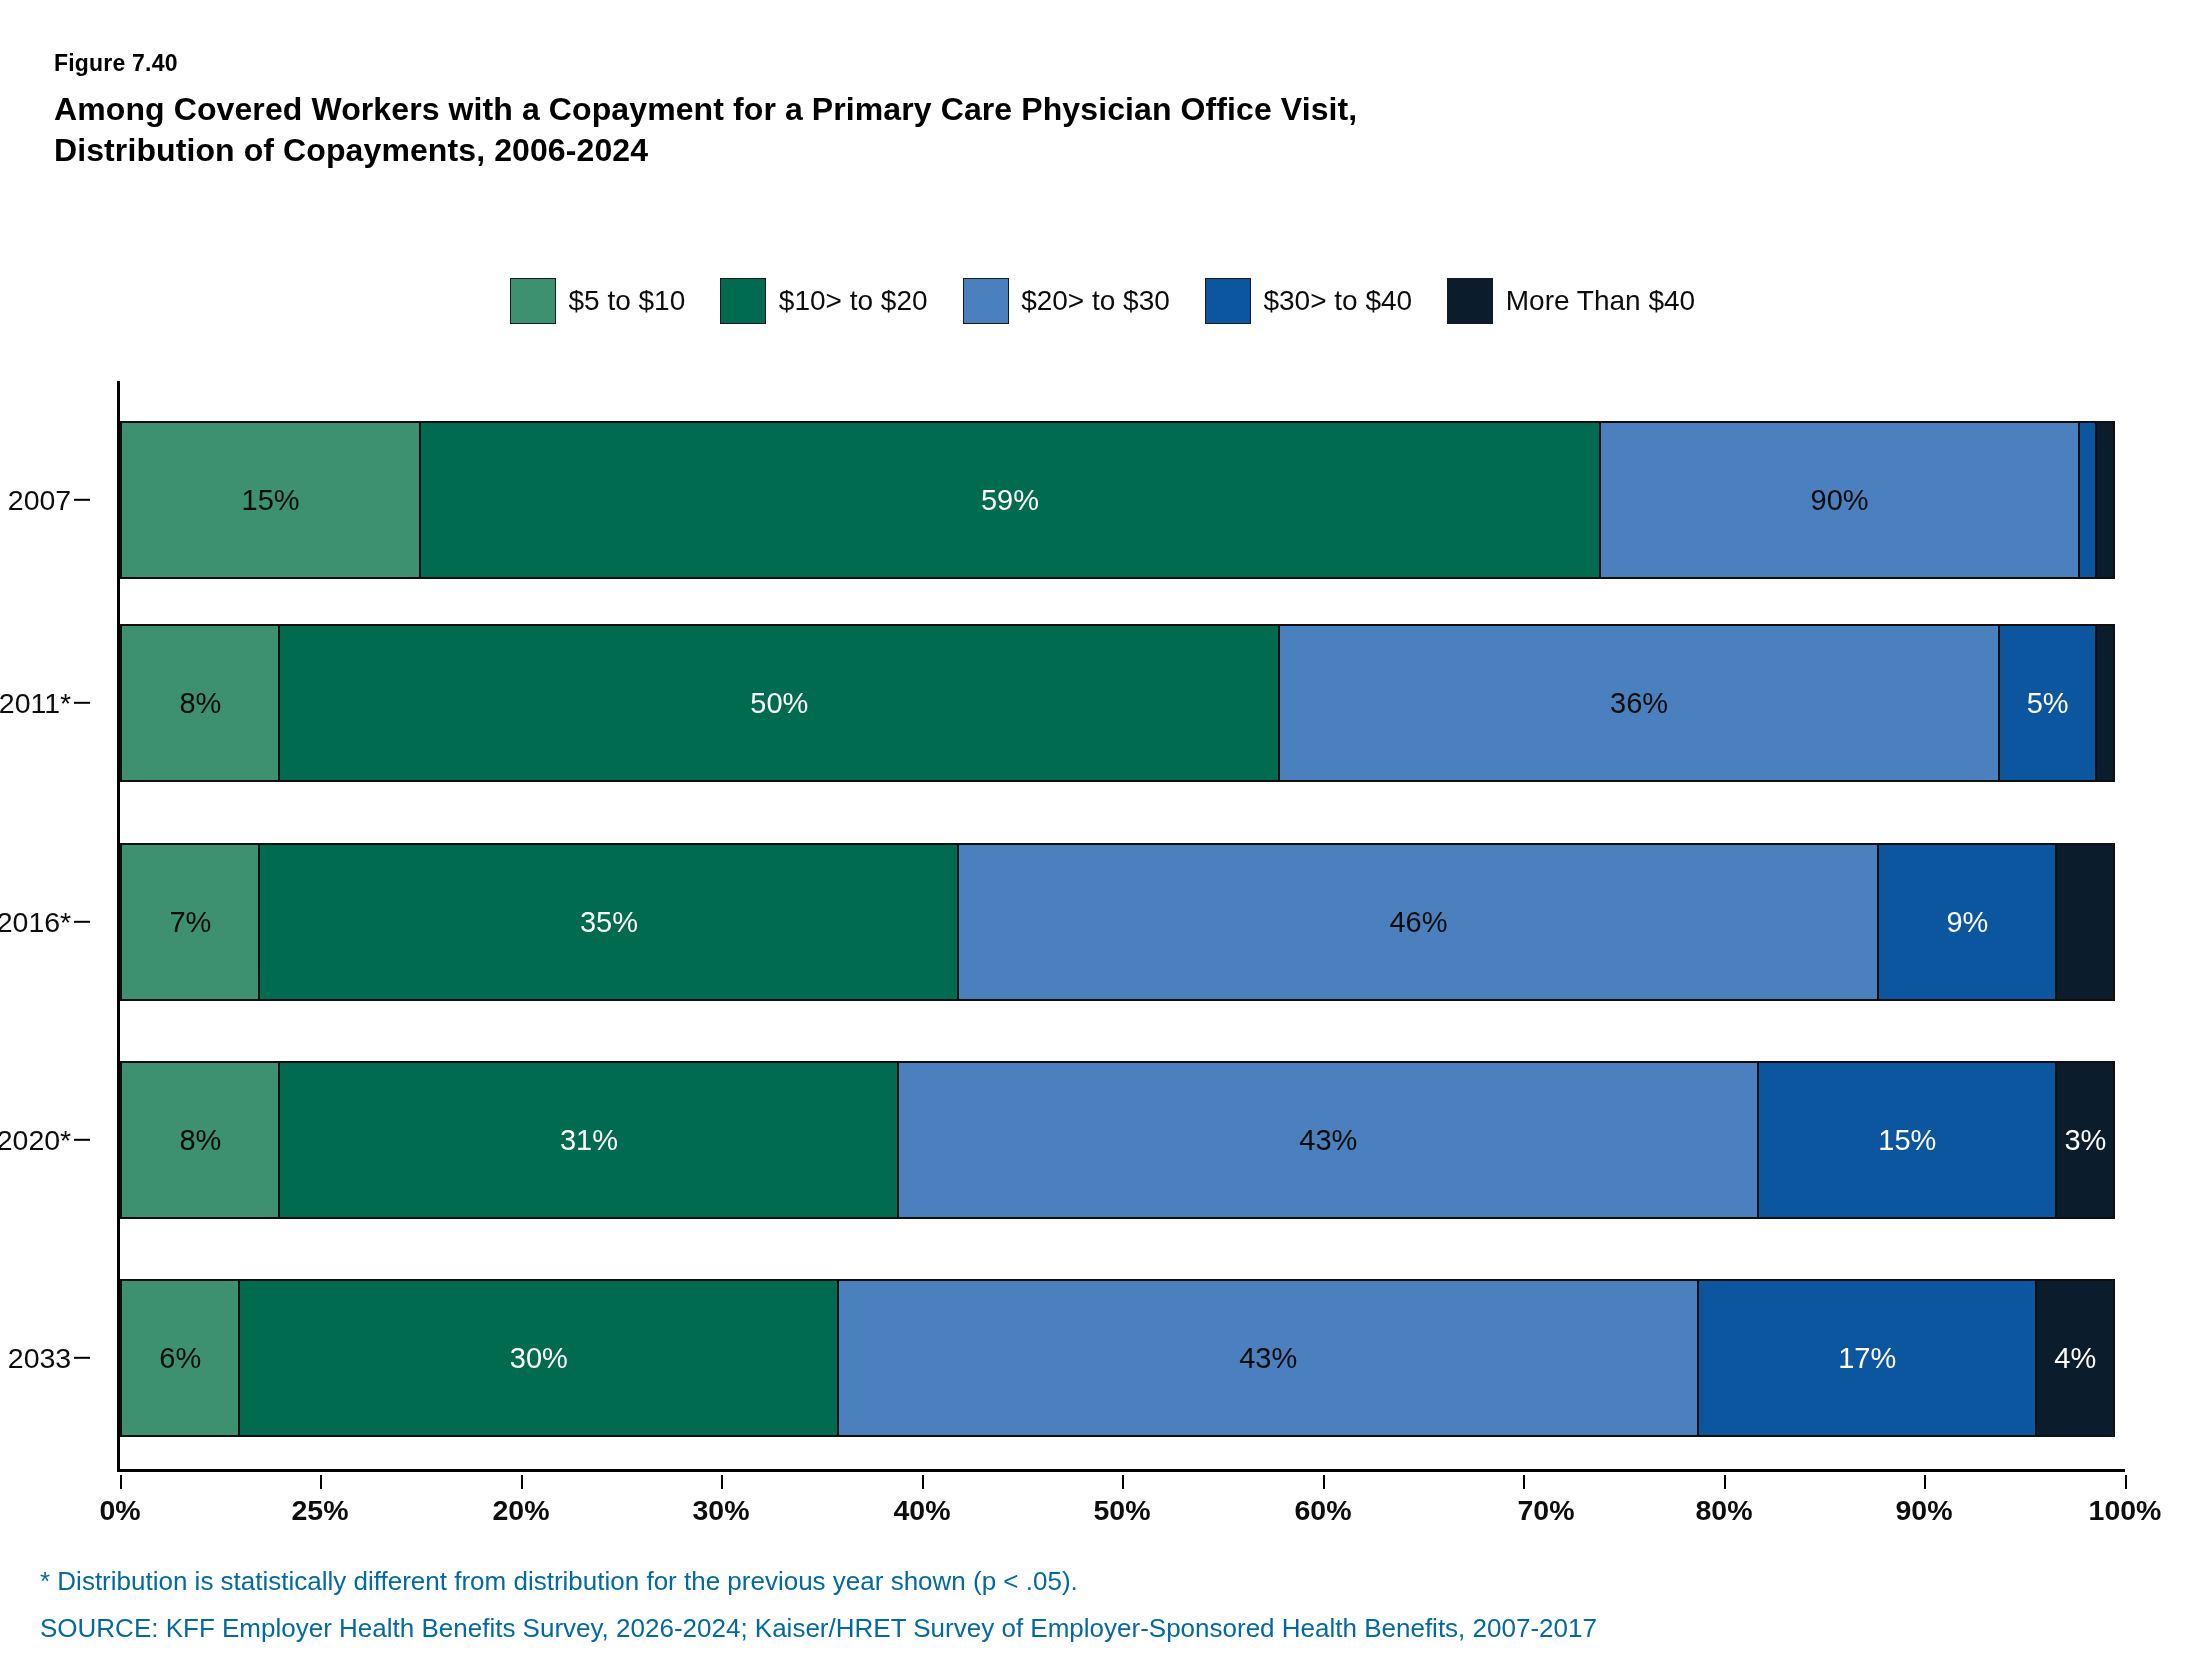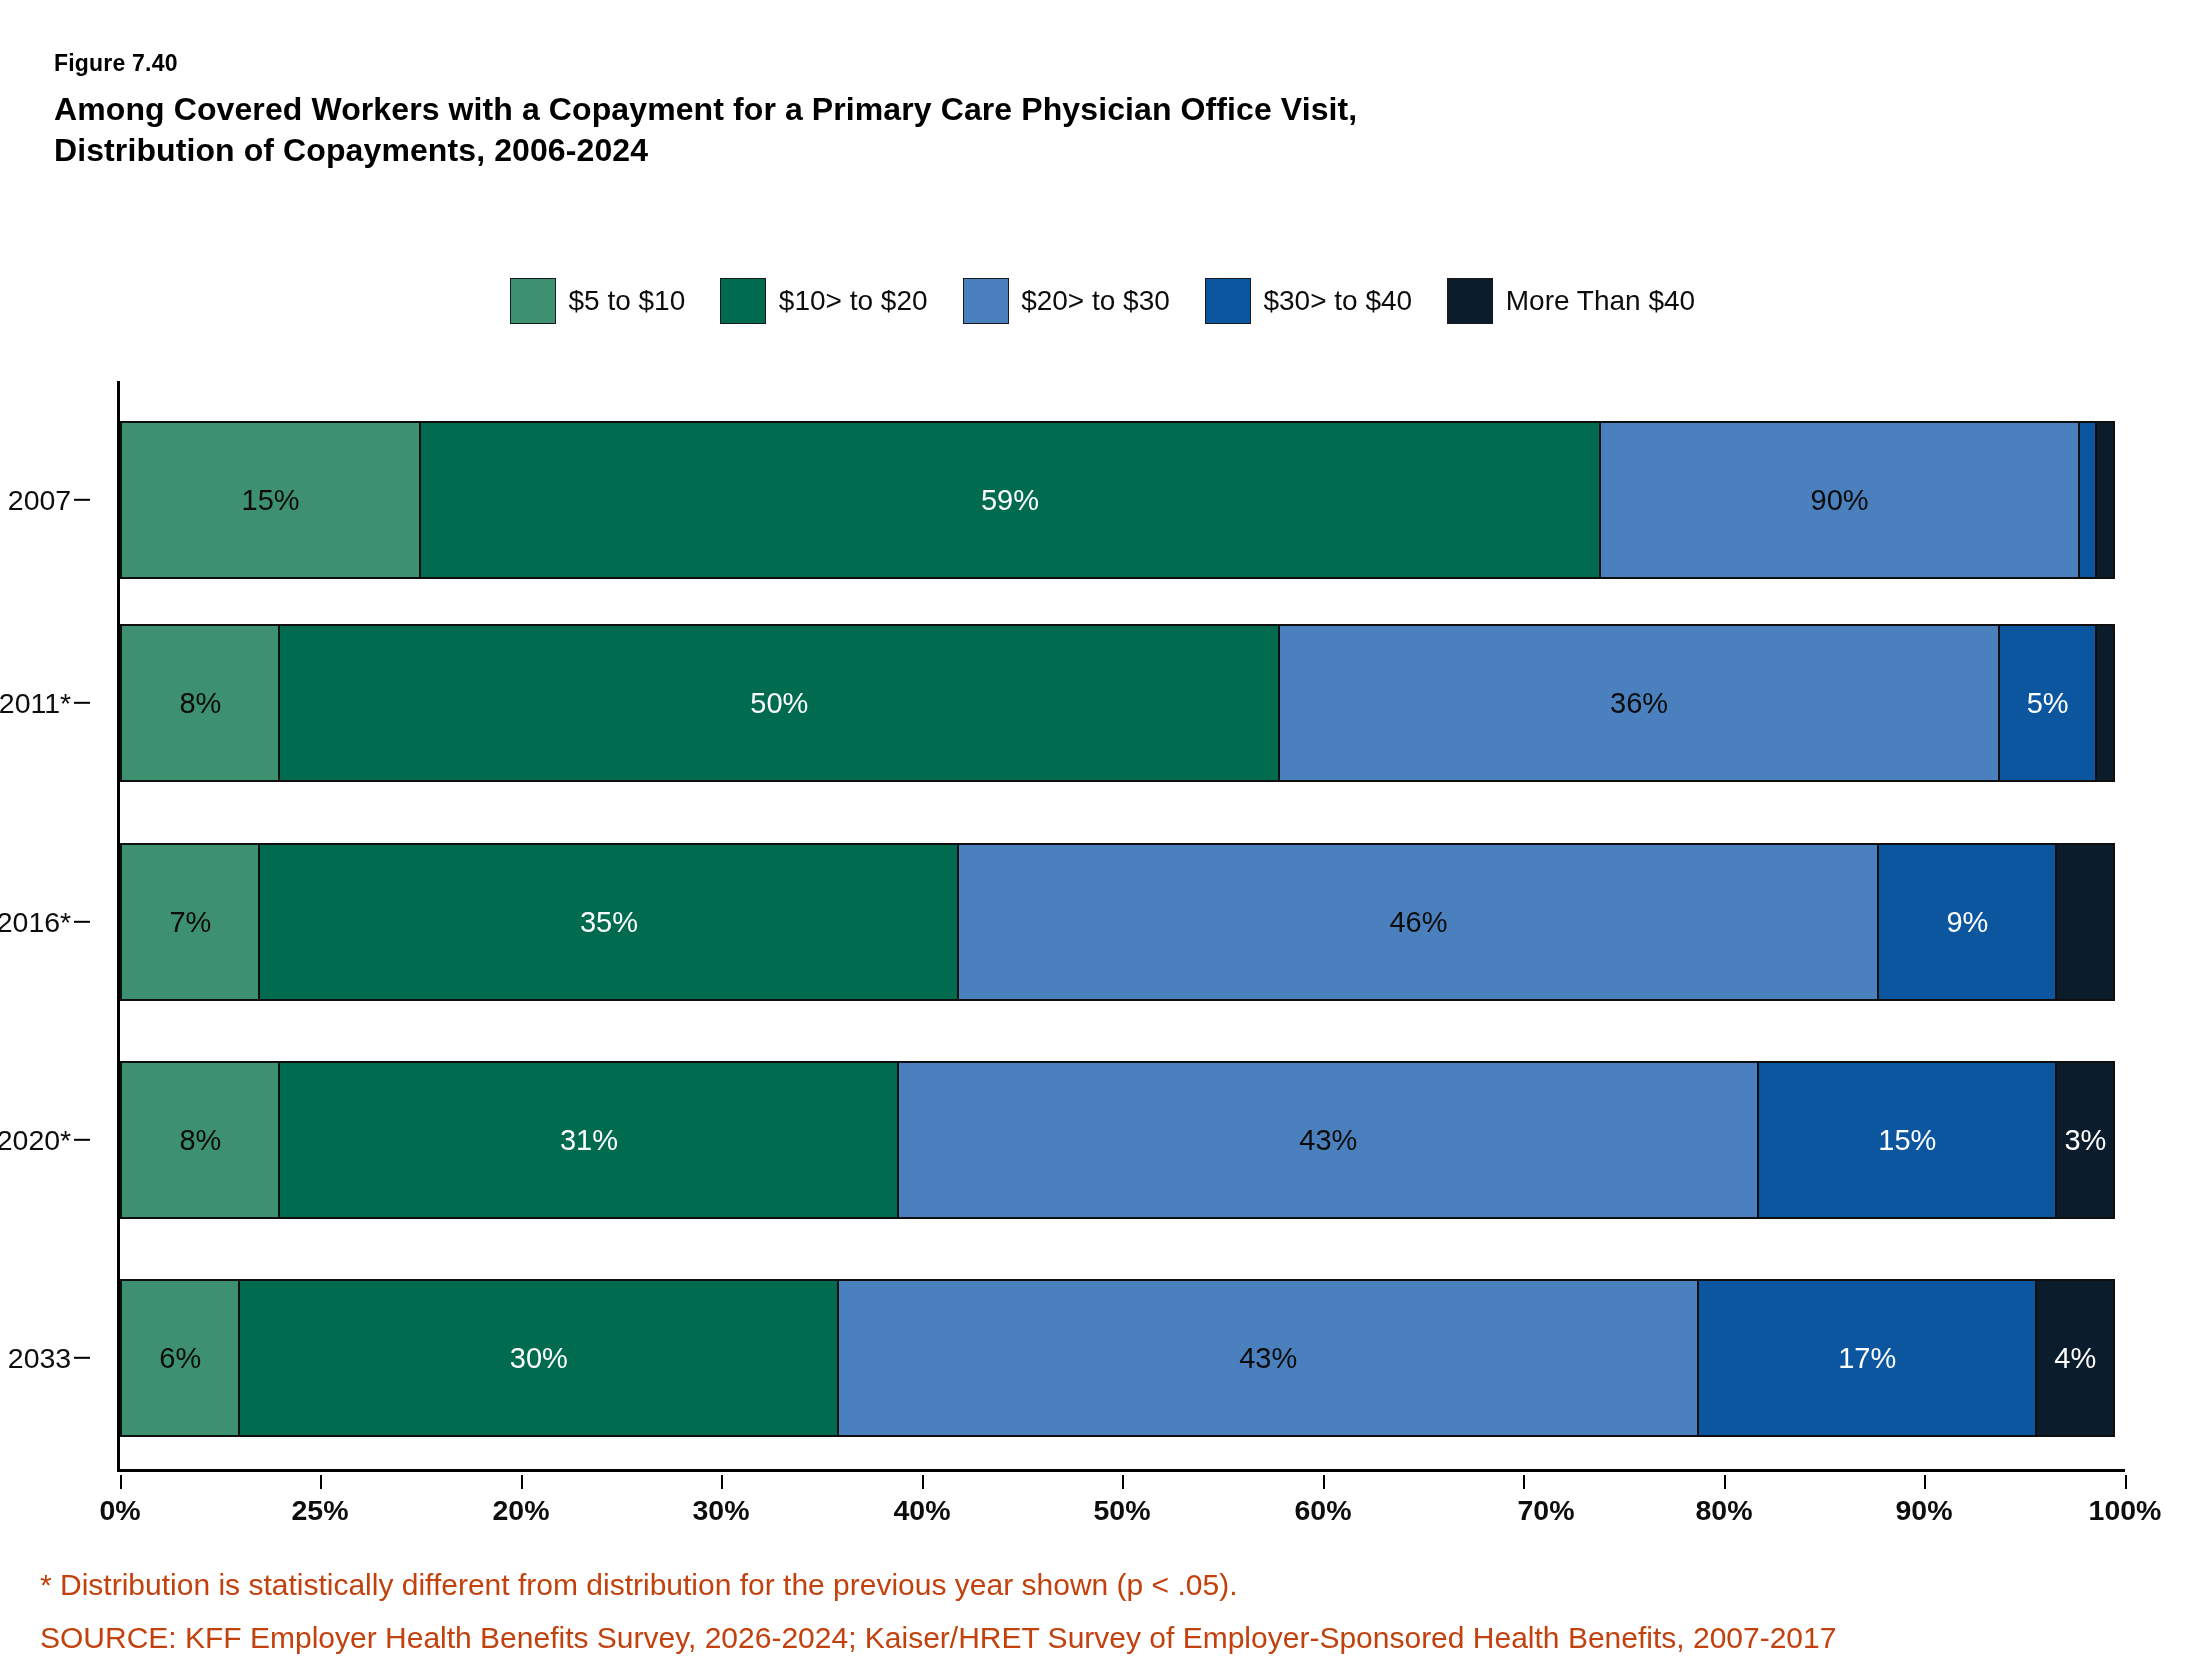--- a/index.html
+++ b/index.html
@@ -183,23 +183,23 @@
   }
 
   
   .footnotes {
     position: absolute;
     left: 40px;
     top: 1563px;
     width: 2134px;
   }
   .footnote {
-    font-size: 30px;
+    font-size: 26px;
     line-height: 1.45;
-    color: #c2410c;
+    color: #0369a1;
   }
   .footnote + .footnote { margin-top: 9.5px; }
 </style>
 </head>
 <body>
 
 <div class="page">
 
   <div class="title-block">
     <div class="fig-num">Figure 7.40</div>

